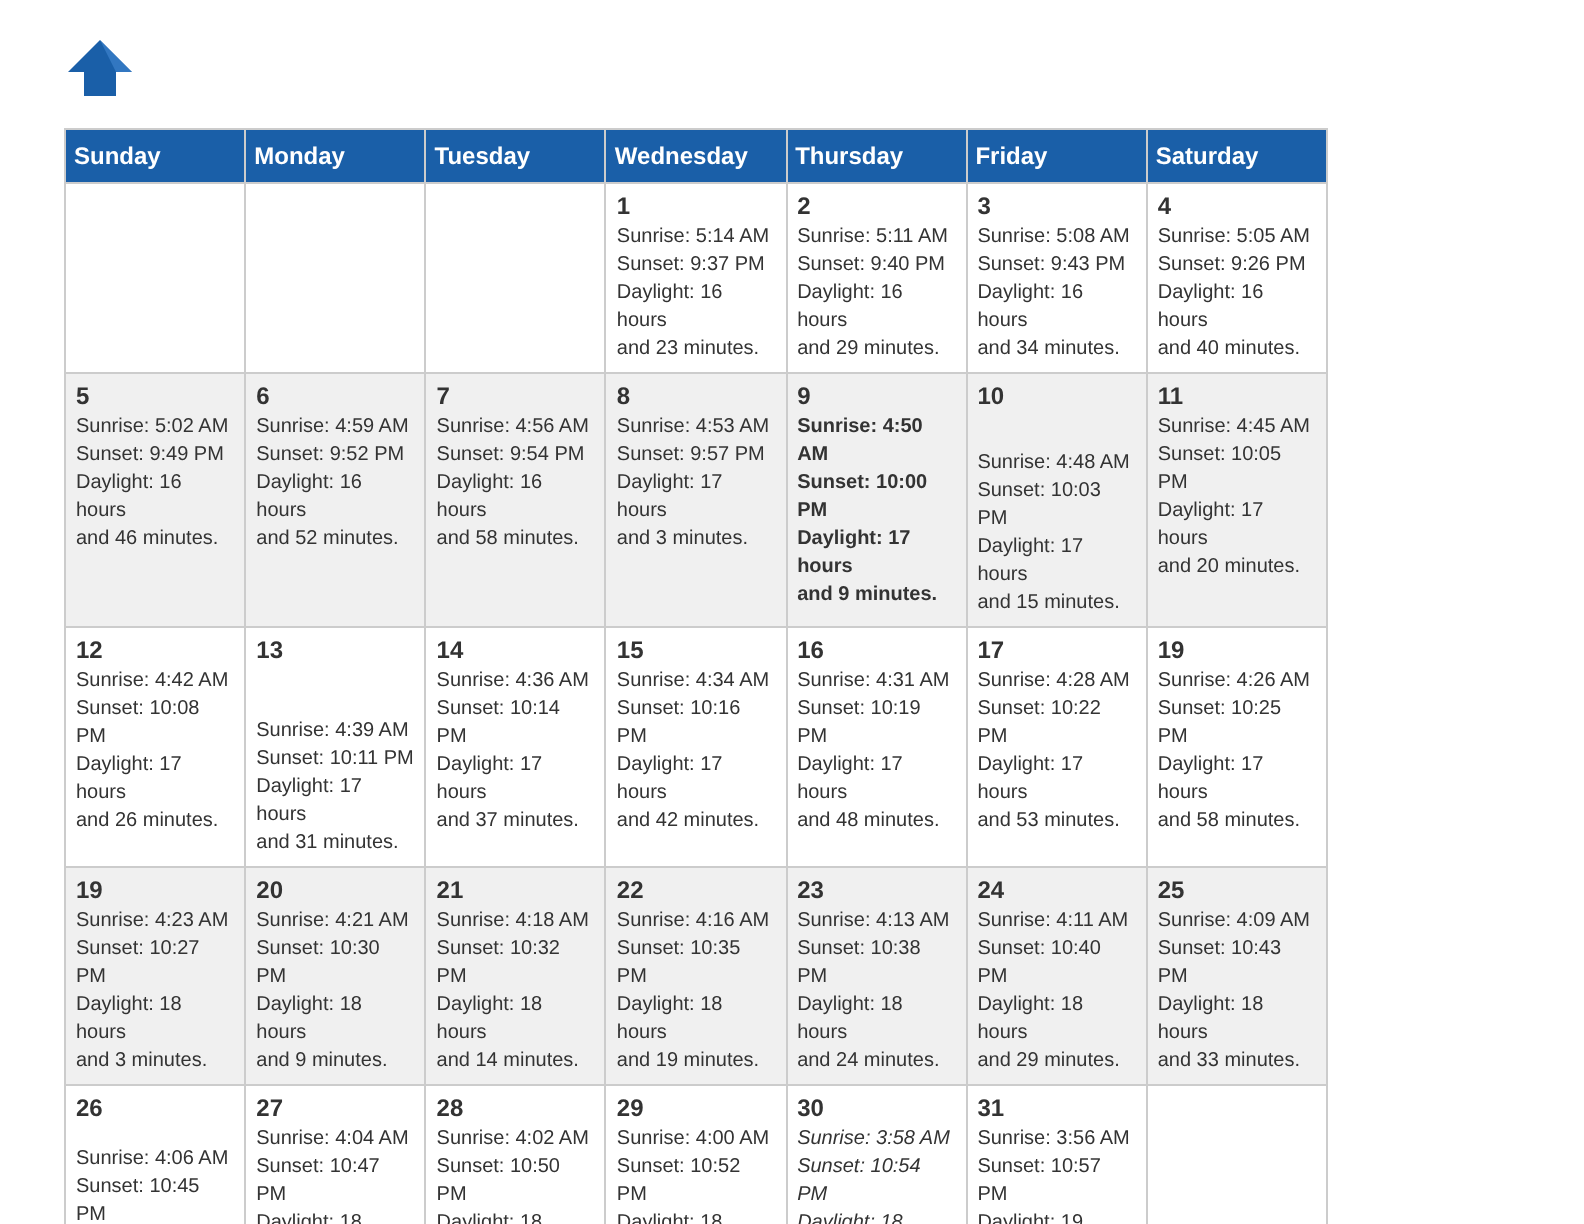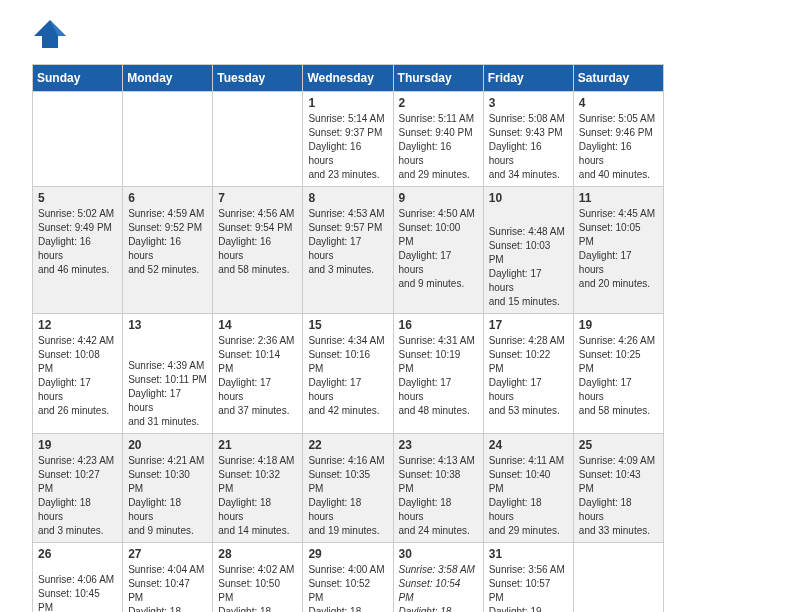--- a/index.html
+++ b/index.html
@@ -112,21 +112,21 @@
           <td>
             <span class="day-num">3</span>
             <div class="day-info" style="white-space: pre-line;">Sunrise: 5:08 AM
 Sunset: 9:43 PM
 Daylight: 16 hours
 and 34 minutes.</div>
           </td>
           <td>
             <span class="day-num">4</span>
             <div class="day-info" style="white-space: pre-line;">Sunrise: 5:05 AM
-Sunset: 9:46 PM
+Sunset: 9:26 PM
 Daylight: 16 hours
 and 40 minutes.</div>
           </td>
         </tr>
         <tr class="row-shaded">
           <td>
             <span class="day-num">5</span>
             <div class="day-info" style="white-space: pre-line;">Sunrise: 5:02 AM
 Sunset: 9:49 PM
 Daylight: 16 hours
@@ -148,21 +148,21 @@
           </td>
           <td>
             <span class="day-num">8</span>
             <div class="day-info" style="white-space: pre-line;">Sunrise: 4:53 AM
 Sunset: 9:57 PM
 Daylight: 17 hours
 and 3 minutes.</div>
           </td>
           <td>
             <span class="day-num">9</span>
-            <div class="day-info" style="white-space: pre-line;">Sunrise: 4:50 AM
+            <div class="day-info" style="white-space: pre-line; font-weight: bold;">Sunrise: 4:50 AM
 Sunset: 10:00 PM
 Daylight: 17 hours
 and 9 minutes.</div>
           </td>
           <td>
             <span class="day-num">10</span>
             <div class="day-info" style="white-space: pre-line; margin-top: 20px;">Sunrise: 4:48 AM
 Sunset: 10:03 PM
 Daylight: 17 hours
 and 15 minutes.</div>
@@ -185,21 +185,21 @@
           </td>
           <td>
             <span class="day-num">13</span>
             <div class="day-info" style="white-space: pre-line; margin-top: 27px;">Sunrise: 4:39 AM
 Sunset: 10:11 PM
 Daylight: 17 hours
 and 31 minutes.</div>
           </td>
           <td>
             <span class="day-num">14</span>
-            <div class="day-info" style="white-space: pre-line;">Sunrise: 2:36 AM
+            <div class="day-info" style="white-space: pre-line;">Sunrise: 4:36 AM
 Sunset: 10:14 PM
 Daylight: 17 hours
 and 37 minutes.</div>
           </td>
           <td>
             <span class="day-num">15</span>
             <div class="day-info" style="white-space: pre-line;">Sunrise: 4:34 AM
 Sunset: 10:16 PM
 Daylight: 17 hours
 and 42 minutes.</div>

